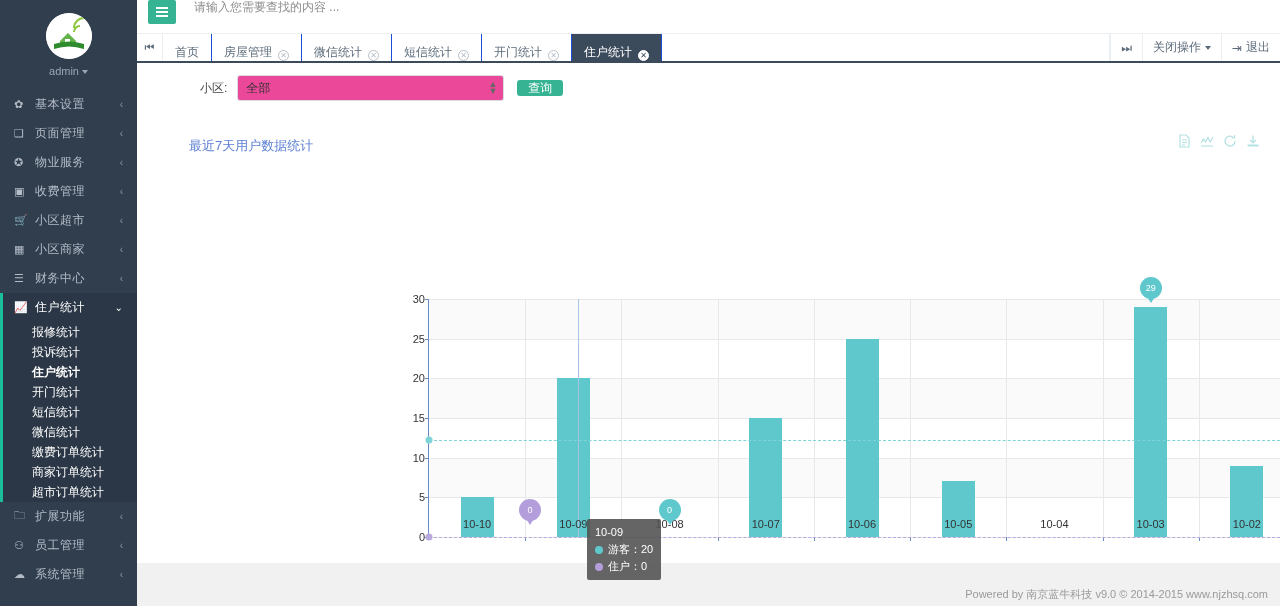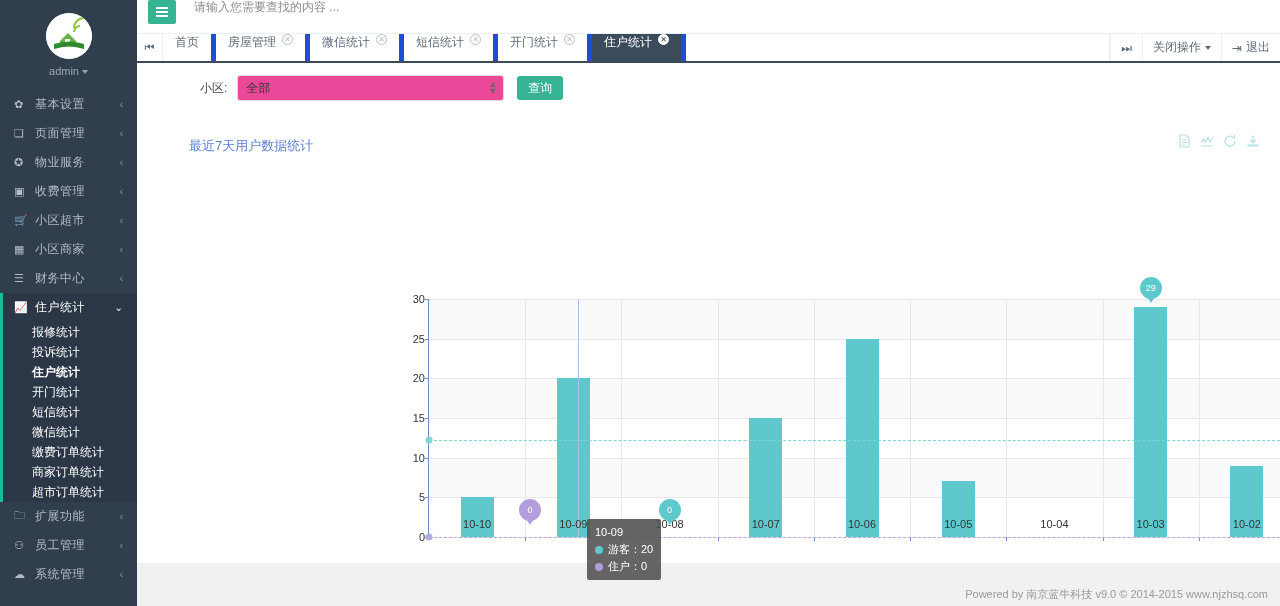--- a/index.html
+++ b/index.html
@@ -117,24 +117,24 @@
     background: #ffffff;
     border-bottom: 2px solid #3c4b5c;
     display: flex; align-items: stretch;
   }
   .tab-nav-btn {
     width: 26px; display:flex; align-items:center; justify-content:center;
     color: #5c6b7a; font-size: 11px; cursor: pointer;
     border-right: 1px solid #eceff1;
   }
   .tab {
-    display: flex; align-items: flex-start;
+    display: flex; align-items: flex-end;
     padding: 0 12px;
     font-size: 12px; color: #5c6b7a;
-    border-right: 5px solid #1d4ed8;
+    border-right: 1px solid #1d4ed8;
     cursor: pointer;
     white-space: nowrap;
   }
   .tab .tab-close {
     display:inline-flex; align-items:center; justify-content:center;
     width: 11px; height: 11px; border-radius: 50%;
     border: 1px solid #b6bfc8;
     color: #b6bfc8; font-size: 8px; line-height: 1;
     margin-left: 6px;
   }
@@ -186,21 +186,21 @@
   #select-wrap { position: relative; }
   #select-wrap .sel-arrows {
     position:absolute; right: 7px; top: 50%; transform: translateY(-50%);
     color:#666; font-size: 9px; line-height: 7px; text-align:center;
     pointer-events:none;
   }
   #query-button {
     margin-left: 13px;
     background: #36b393; color: #fff;
     border: none; border-radius: 3px;
-    height: 24px; padding: 0 11px;
+    height: 16px; padding: 0 11px;
     font-size: 12px; cursor: pointer;
     font-family: "Liberation Sans", sans-serif;
   }
 
   
   #chart-panel {
     position: relative;
     margin: 22px 0 0 0;
     height: 320px;
   }

